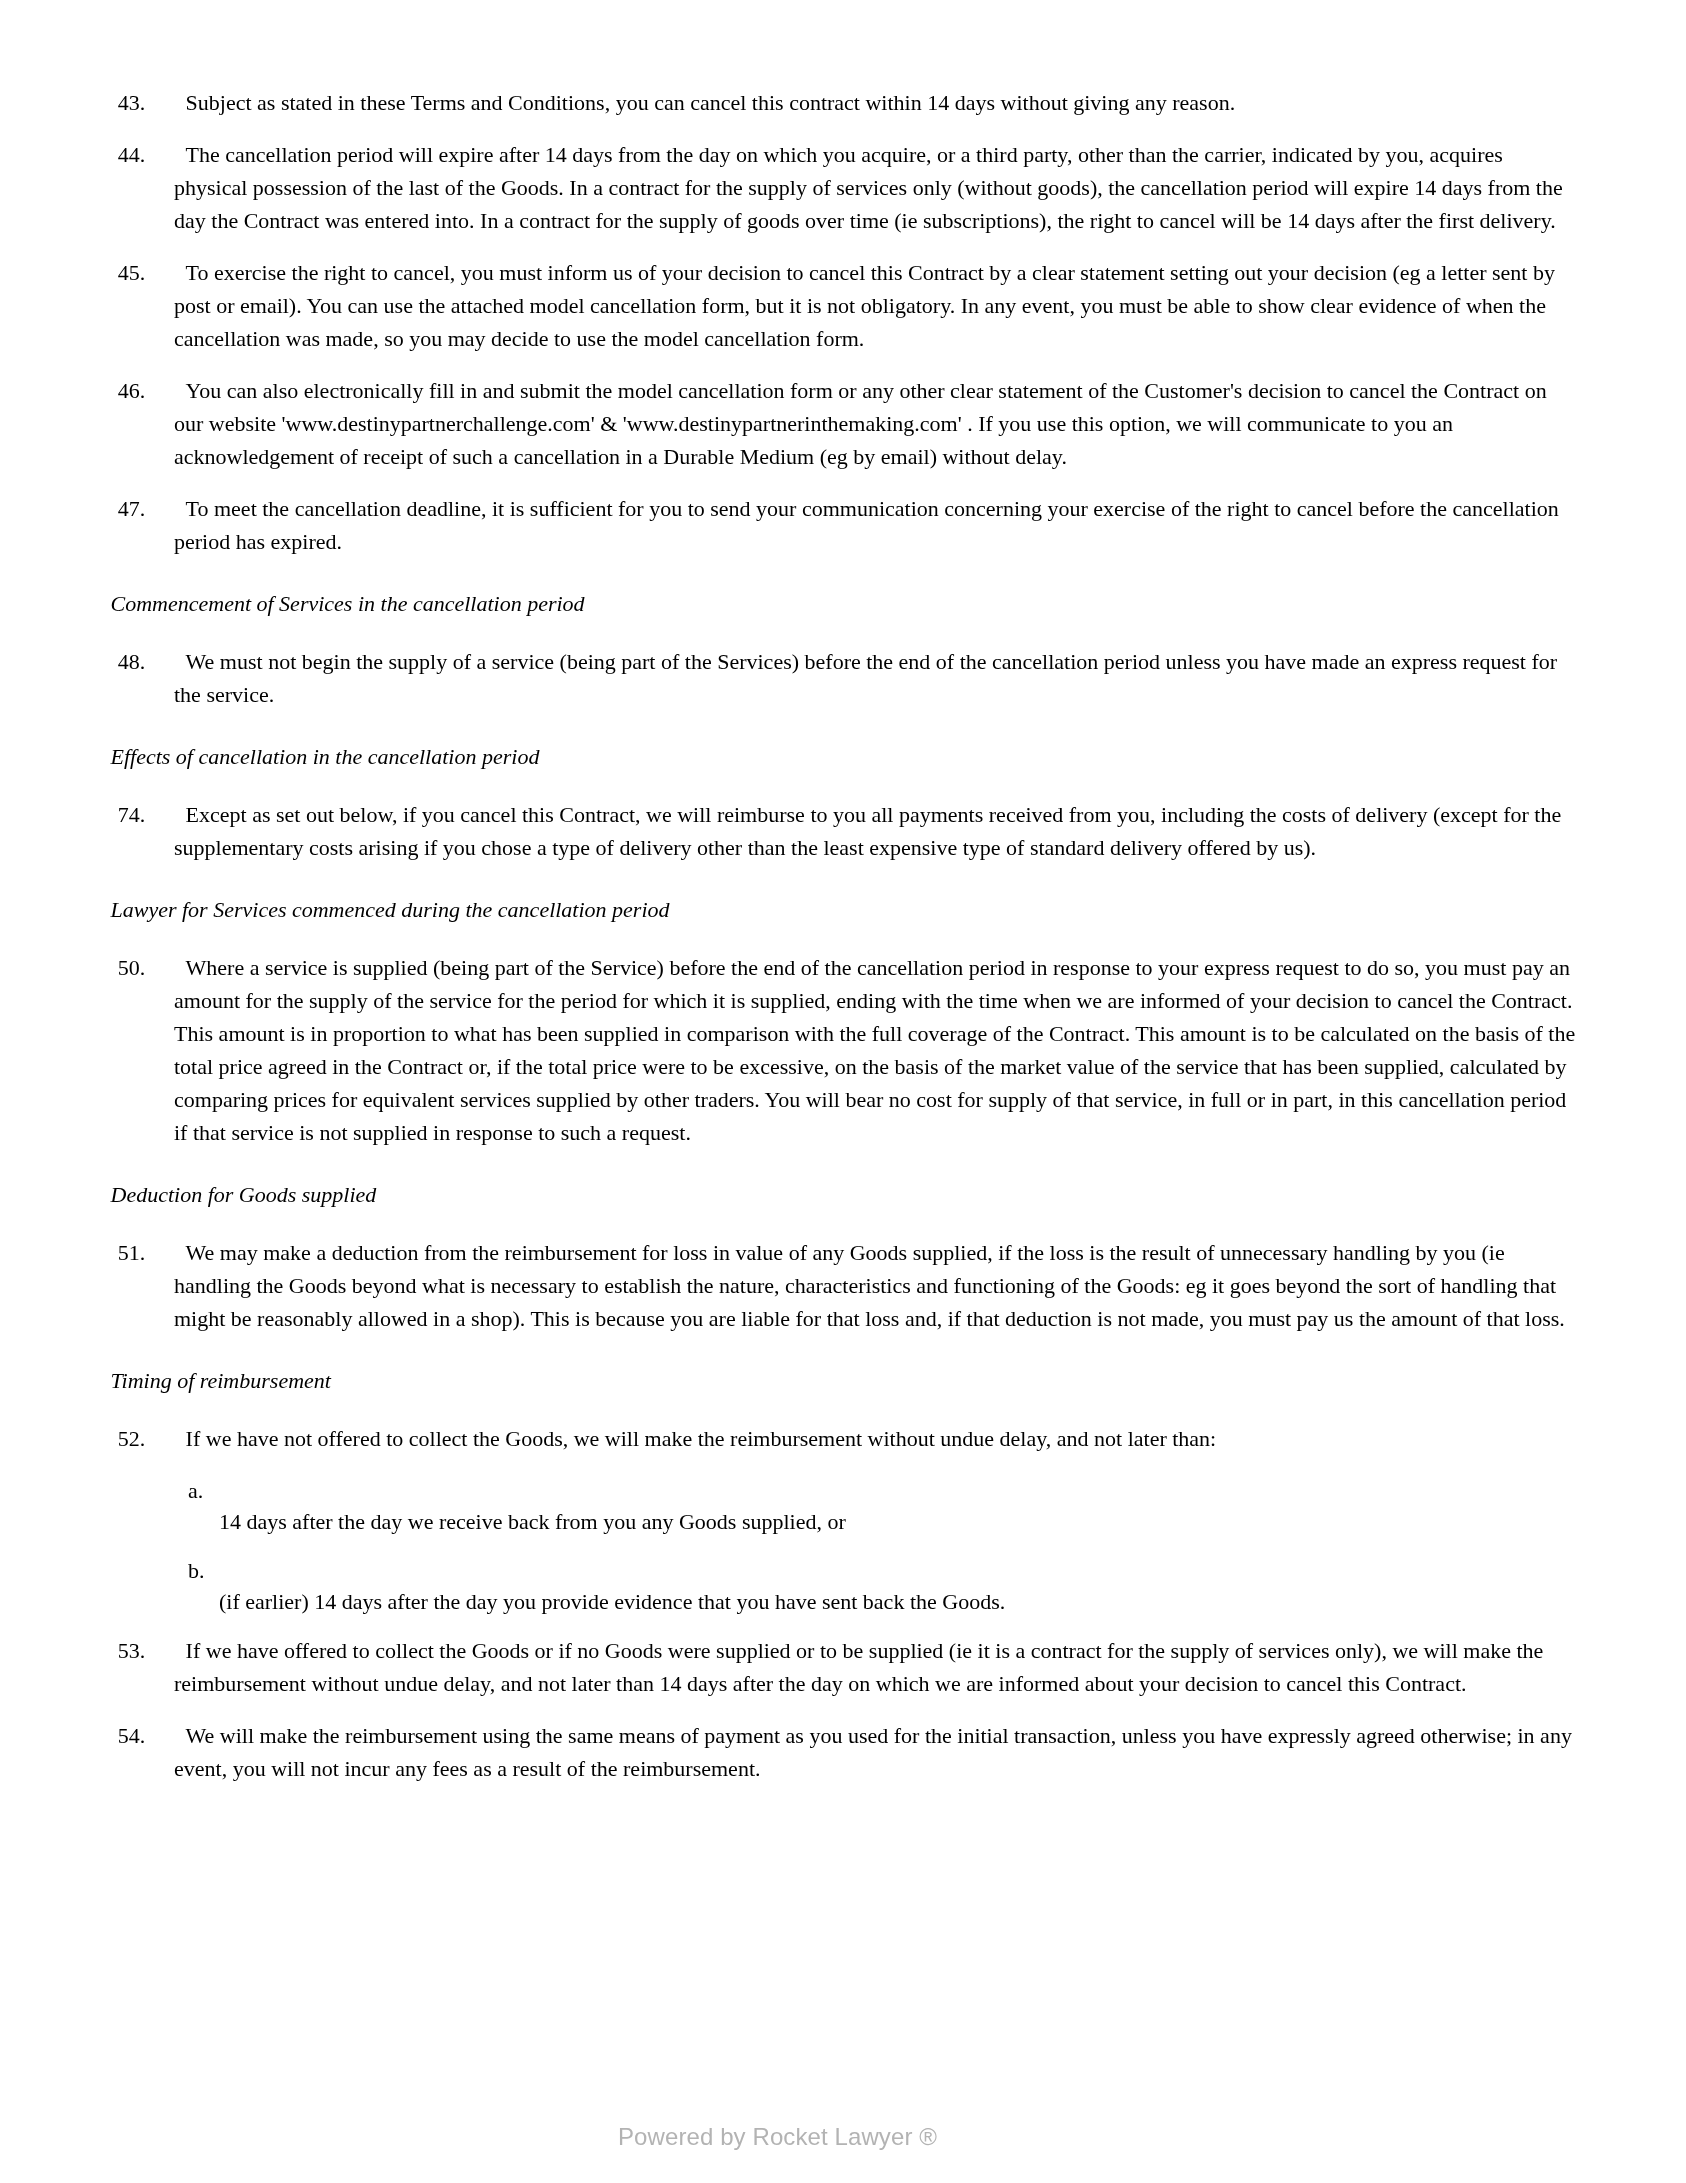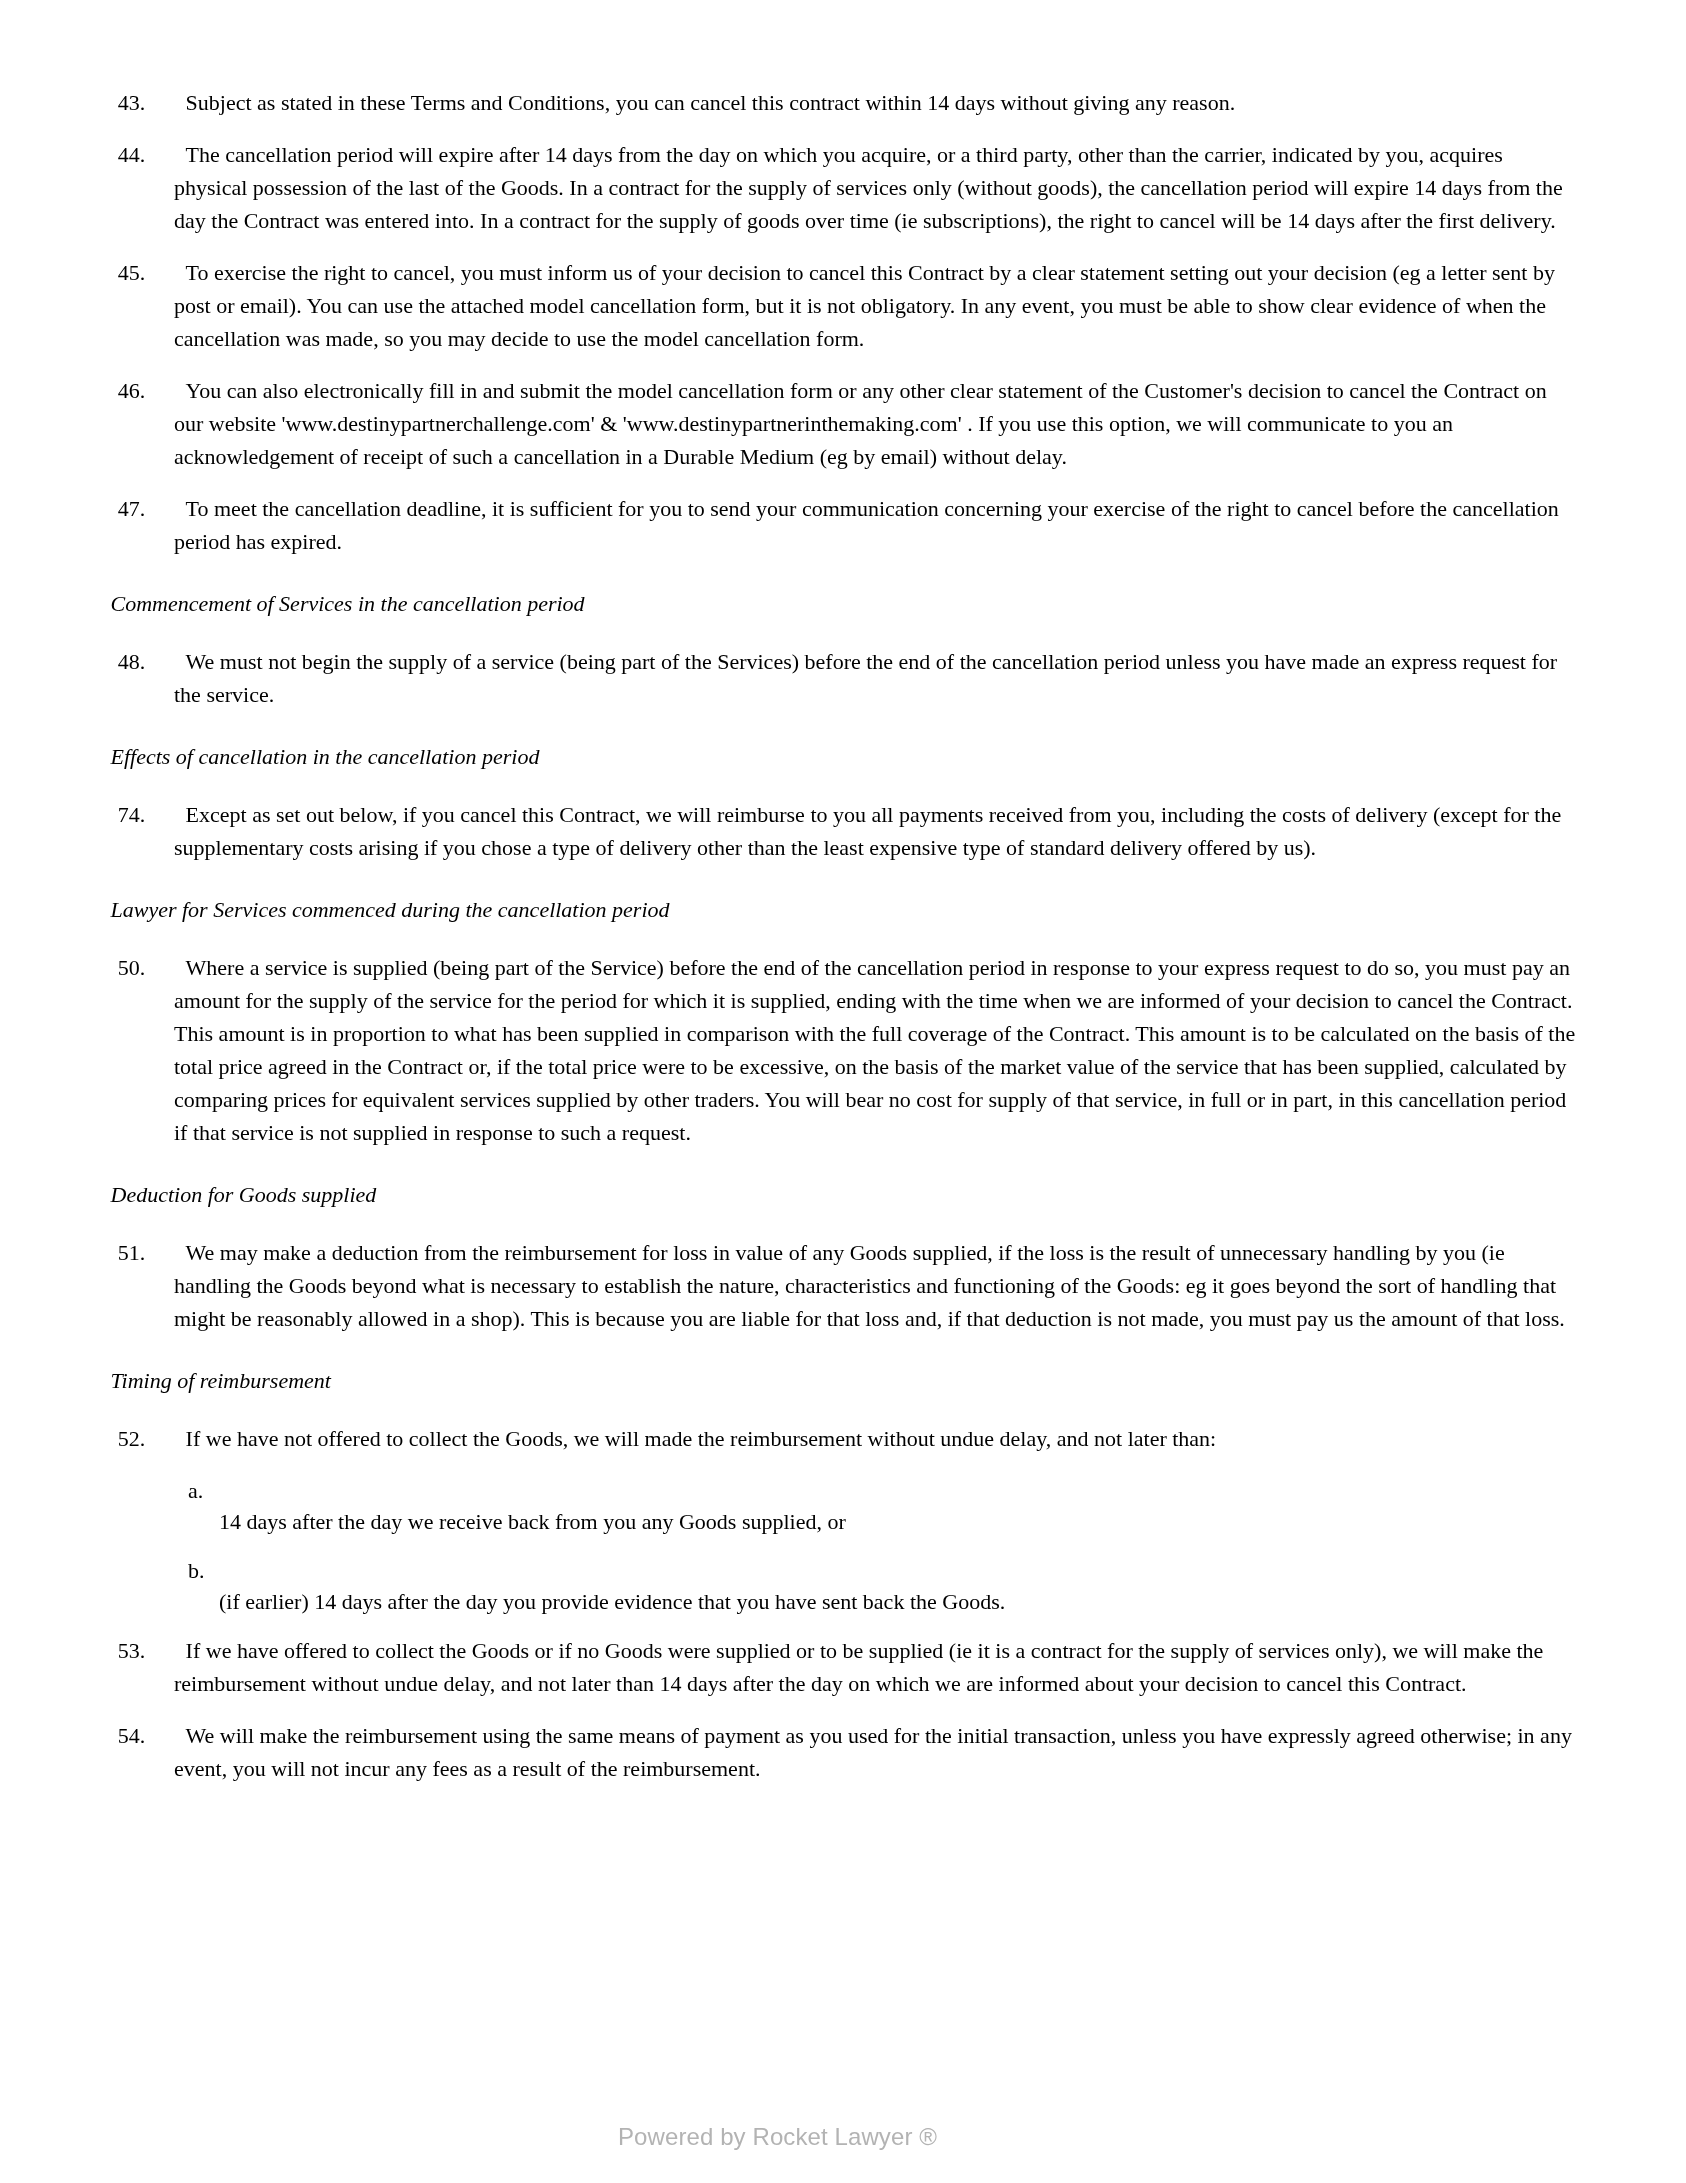--- a/index.html
+++ b/index.html
@@ -144,21 +144,21 @@
 
     <div class="clause">
       <div class="clause-num">51.</div>
       <div class="clause-text">We may make a deduction from the reimbursement for loss in value of any Goods supplied, if the loss is the result of unnecessary handling by you (ie handling the Goods beyond what is necessary to establish the nature, characteristics and functioning of the Goods: eg it goes beyond the sort of handling that might be reasonably allowed in a shop). This is because you are liable for that loss and, if that deduction is not made, you must pay us the amount of that loss.</div>
     </div>
 
     <div class="subheading">Timing of reimbursement</div>
 
     <div class="clause">
       <div class="clause-num">52.</div>
-      <div class="clause-text">If we have not offered to collect the Goods, we will made the reimbursement without undue delay, and not later than:</div>
+      <div class="clause-text">If we have not offered to collect the Goods, we will make the reimbursement without undue delay, and not later than:</div>
     </div>
 
     <div class="subclause">
       <div class="subclause-letter">a.</div>
       <div class="subclause-text">14 days after the day we receive back from you any Goods supplied, or</div>
     </div>
 
     <div class="subclause">
       <div class="subclause-letter">b.</div>
       <div class="subclause-text">(if earlier) 14 days after the day you provide evidence that you have sent back the Goods.</div>

